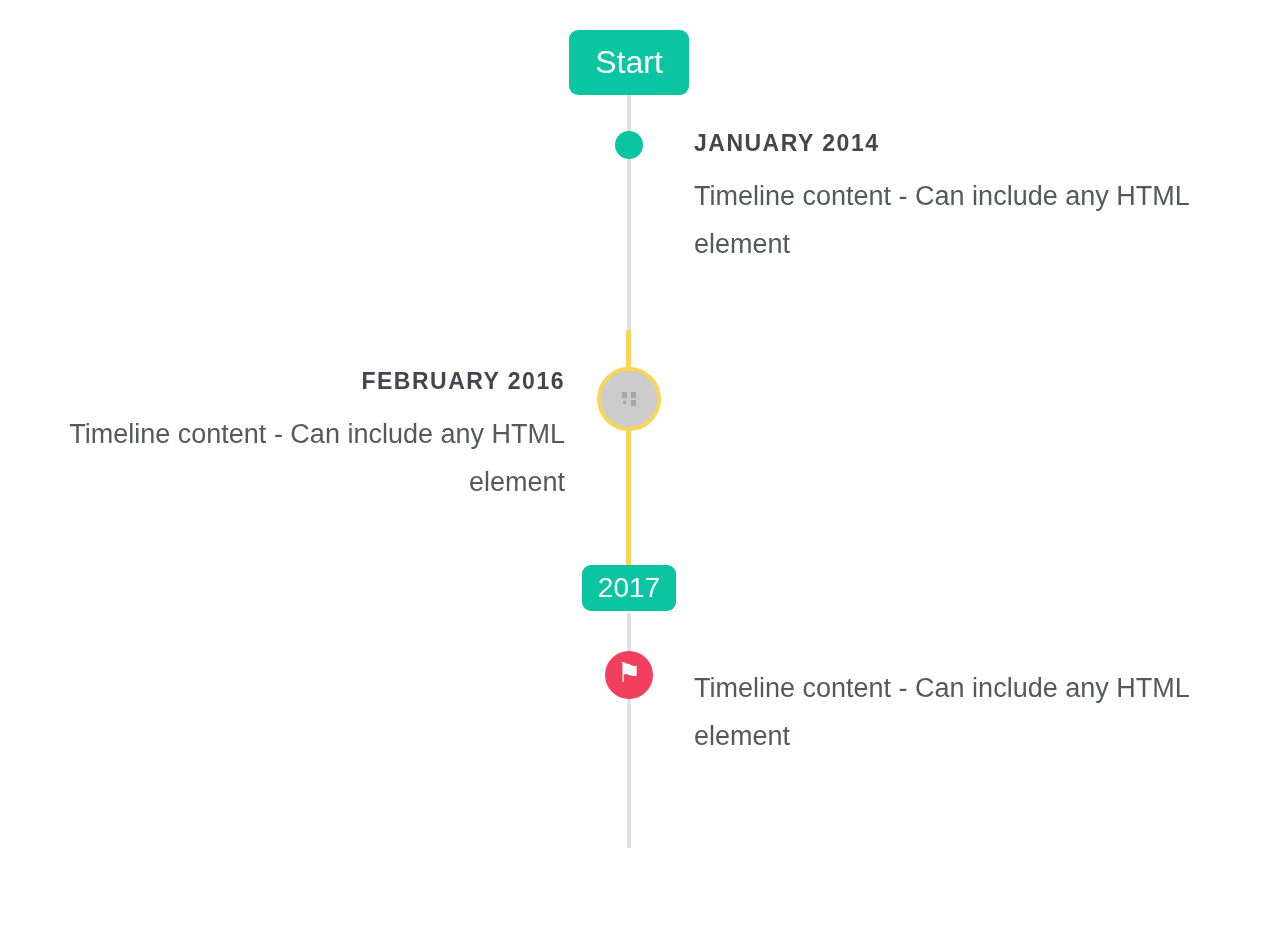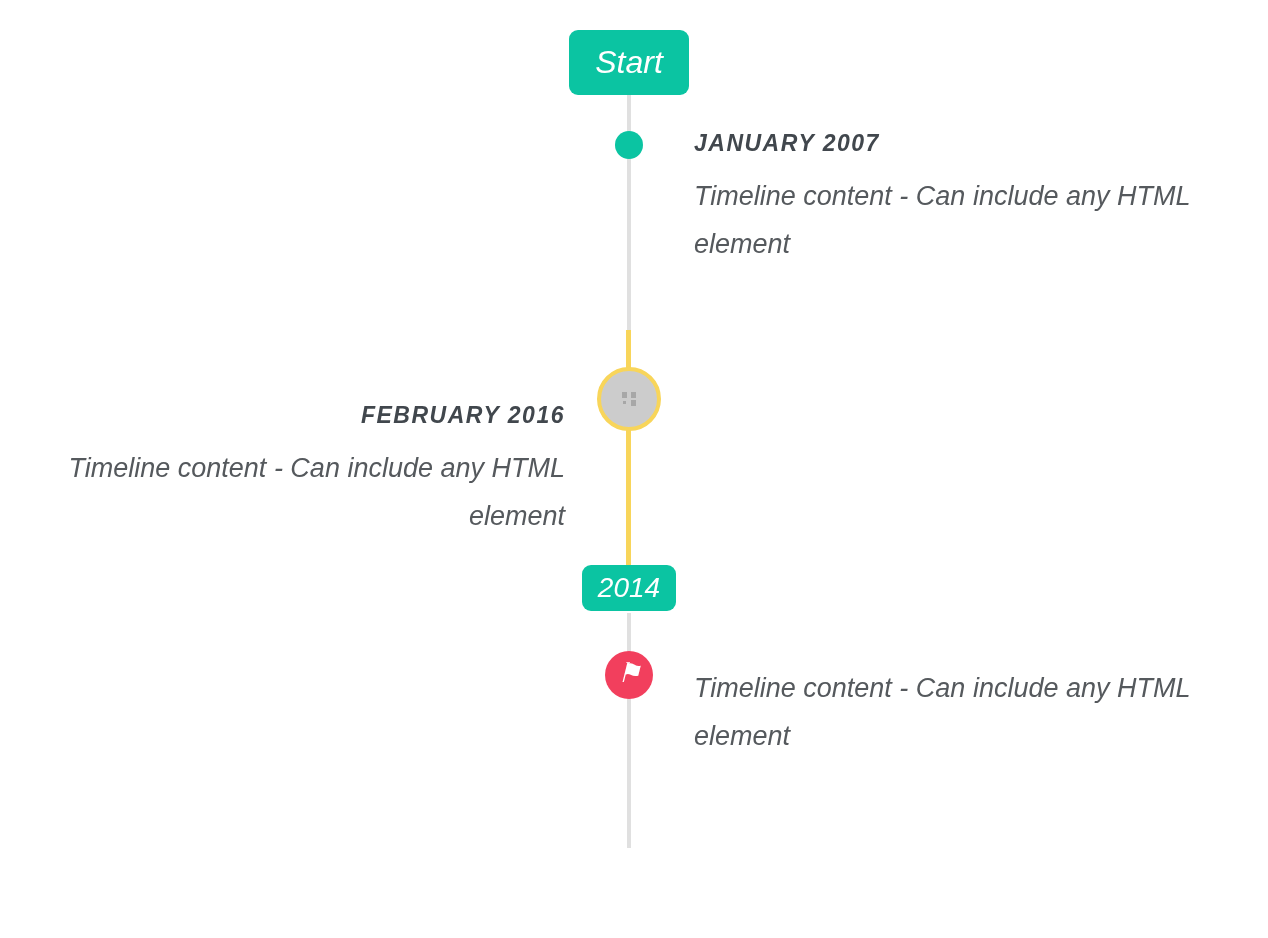--- a/index.html
+++ b/index.html
@@ -7,21 +7,20 @@
     padding: 0;
     background: #ffffff;
     font-family: "Liberation Sans", sans-serif;
   }
   .stage {
     position: relative;
     width: 1268px;
     height: 932px;
     background: var(--page-background, #ffffff);
     overflow: hidden;
-    font-style: italic;
   }
 
   
   .line {
     position: absolute;
     left: 627px;
     width: 4px;
     background: var(--line-gray, #e0e0e0);
   }
   .line.seg1 { top: 95px;  height: 235px; }
@@ -90,54 +89,54 @@
   }
   .entry .content {
     margin-top: 16px;
     font-size: 27px;
     line-height: 48px;
     color: var(--content-text, #55595d);
   }
   .entry.right { left: 694px; text-align: left; }
   .entry.left  { right: 703px; text-align: right; }
   .entry.jan { top: 130px; }
-  .entry.feb { top: 368px; margin-top: 34px; }
+  .entry.feb { top: 368px; }
   .entry.mar { top: 648px; }
 </style>
 </head>
 <body>
 
 <div class="stage">
 
   <div class="line seg1"></div>
   <div class="line seg2"></div>
   <div class="line seg3"></div>
 
   <div class="badge start">Start</div>
 
   <div class="marker dot"></div>
   <div class="entry right jan">
-    <div class="title">JANUARY 2007</div>
+    <div class="title">JANUARY 2014</div>
     <div class="content">Timeline content - Can include any HTML element</div>
   </div>
 
   <div class="marker imgc">
     <span class="img-glyph">
       <i class="r1a"></i>
         <i class="r1b"></i>
         <i class="r2a"></i>
         <i class="r2b"></i>
     </span>
   </div>
   <div class="entry left feb">
     <div class="title">FEBRUARY 2016</div>
     <div class="content">Timeline content - Can include any HTML element</div>
   </div>
 
-  <div class="badge year">2014</div>
+  <div class="badge year">2017</div>
 
   <div class="marker flagc">
     <span class="flag-glyph">⚑</span>
   </div>
   <div class="entry right mar">
     <div class="content">Timeline content - Can include any HTML element</div>
   </div>
 
 
 </div>

